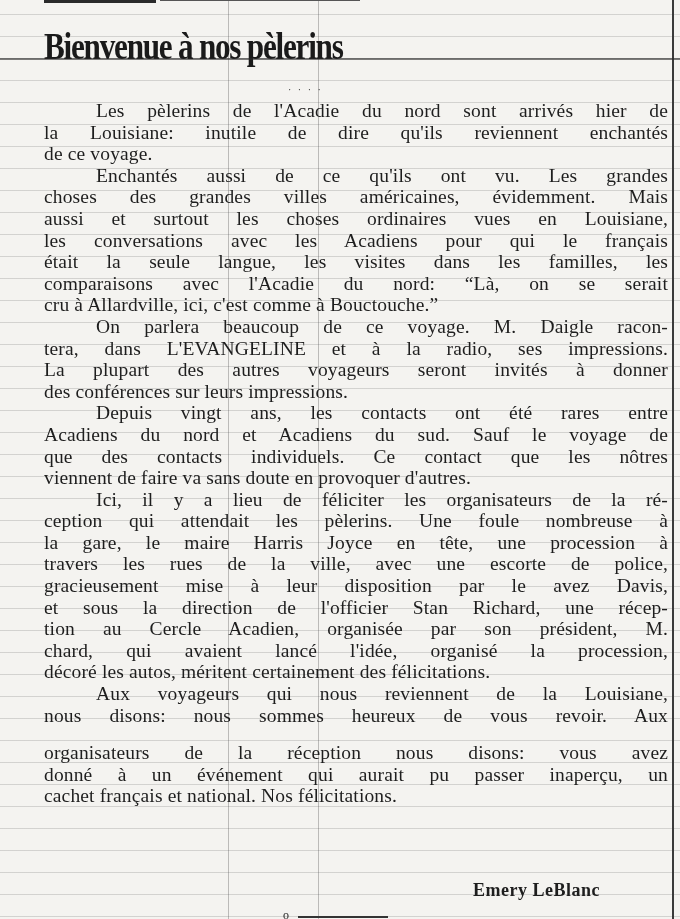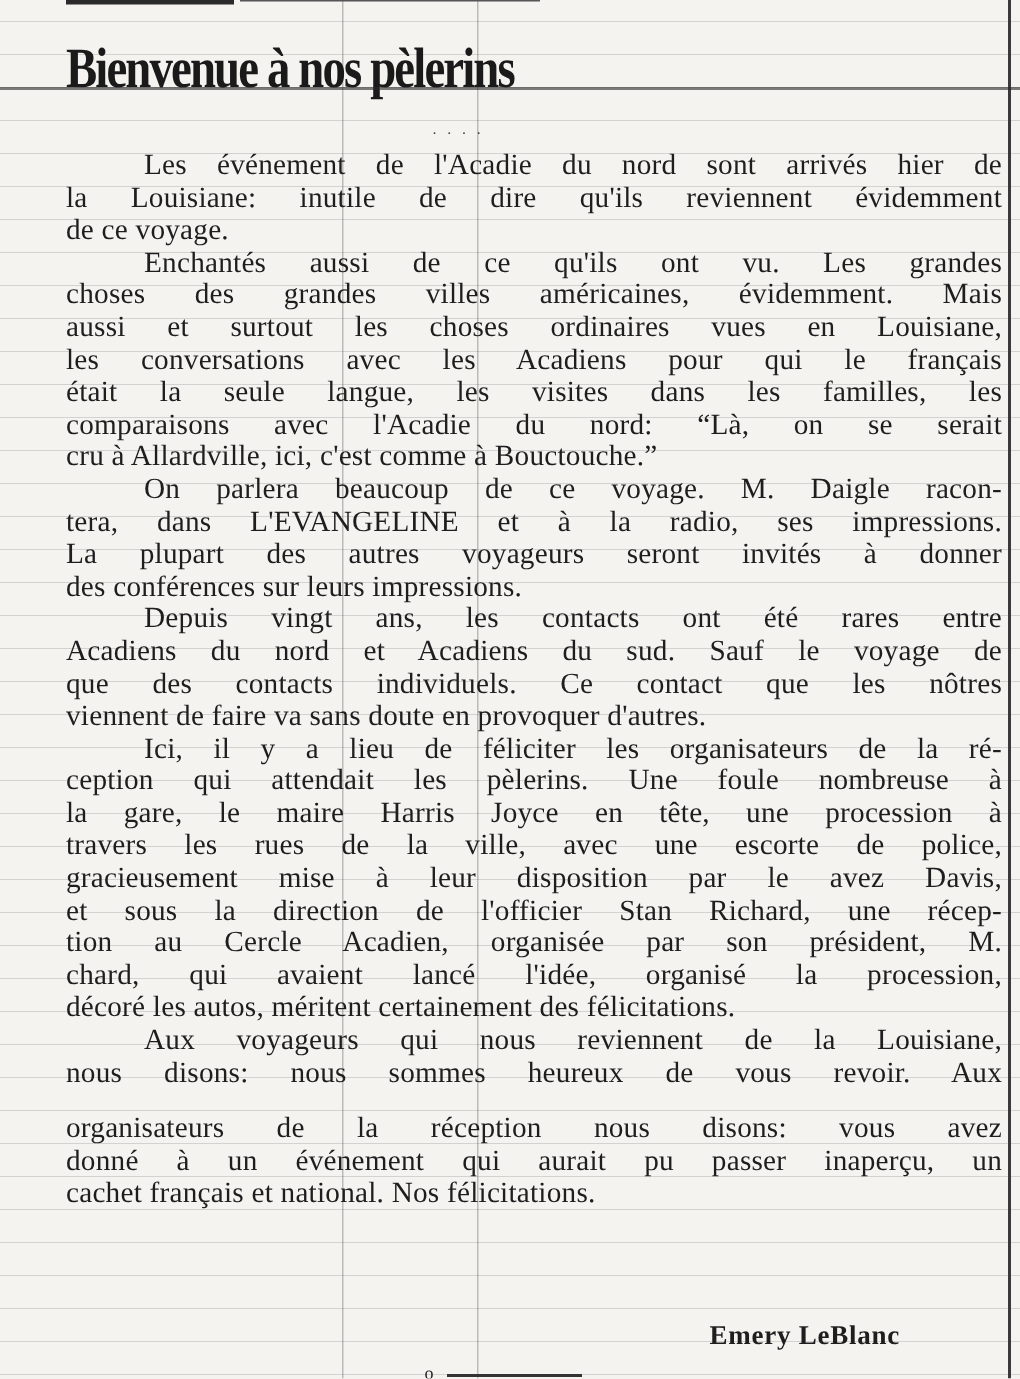--- a/index.html
+++ b/index.html
@@ -77,22 +77,22 @@
 <div class="top-bar"></div>
 <div class="top-bar2"></div>
 <div class="right-rule"></div>
 
 <h1 class="headline">Bienvenue à nos pèlerins</h1>
 <div class="headline-rule"></div>
 <div class="dots">· · · ·</div>
 
 <div class="article" id="article-body">
     <p>
-      <span class="line">Les événement de l'Acadie du nord sont arrivés hier de</span>
-      <span class="line" style="text-indent: 0px;">la Louisiane: inutile de dire qu'ils reviennent évidemment</span>
+      <span class="line">Les pèlerins de l'Acadie du nord sont arrivés hier de</span>
+      <span class="line" style="text-indent: 0px;">la Louisiane: inutile de dire qu'ils reviennent enchantés</span>
       <span class="line last" style="text-indent: 0px;">de ce voyage.</span>
     </p>
     <p>
       <span class="line">Enchantés aussi de ce qu'ils ont vu. Les grandes</span>
       <span class="line" style="text-indent: 0px;">choses des grandes villes américaines, évidemment. Mais</span>
       <span class="line" style="text-indent: 0px;">aussi et surtout les choses ordinaires vues en Louisiane,</span>
       <span class="line" style="text-indent: 0px;">les conversations avec les Acadiens pour qui le français</span>
       <span class="line" style="text-indent: 0px;">était la seule langue, les visites dans les familles, les</span>
       <span class="line" style="text-indent: 0px;">comparaisons avec l'Acadie du nord: “Là, on se serait</span>
       <span class="line last" style="text-indent: 0px;">cru à Allardville, ici, c'est comme à Bouctouche.”</span>

